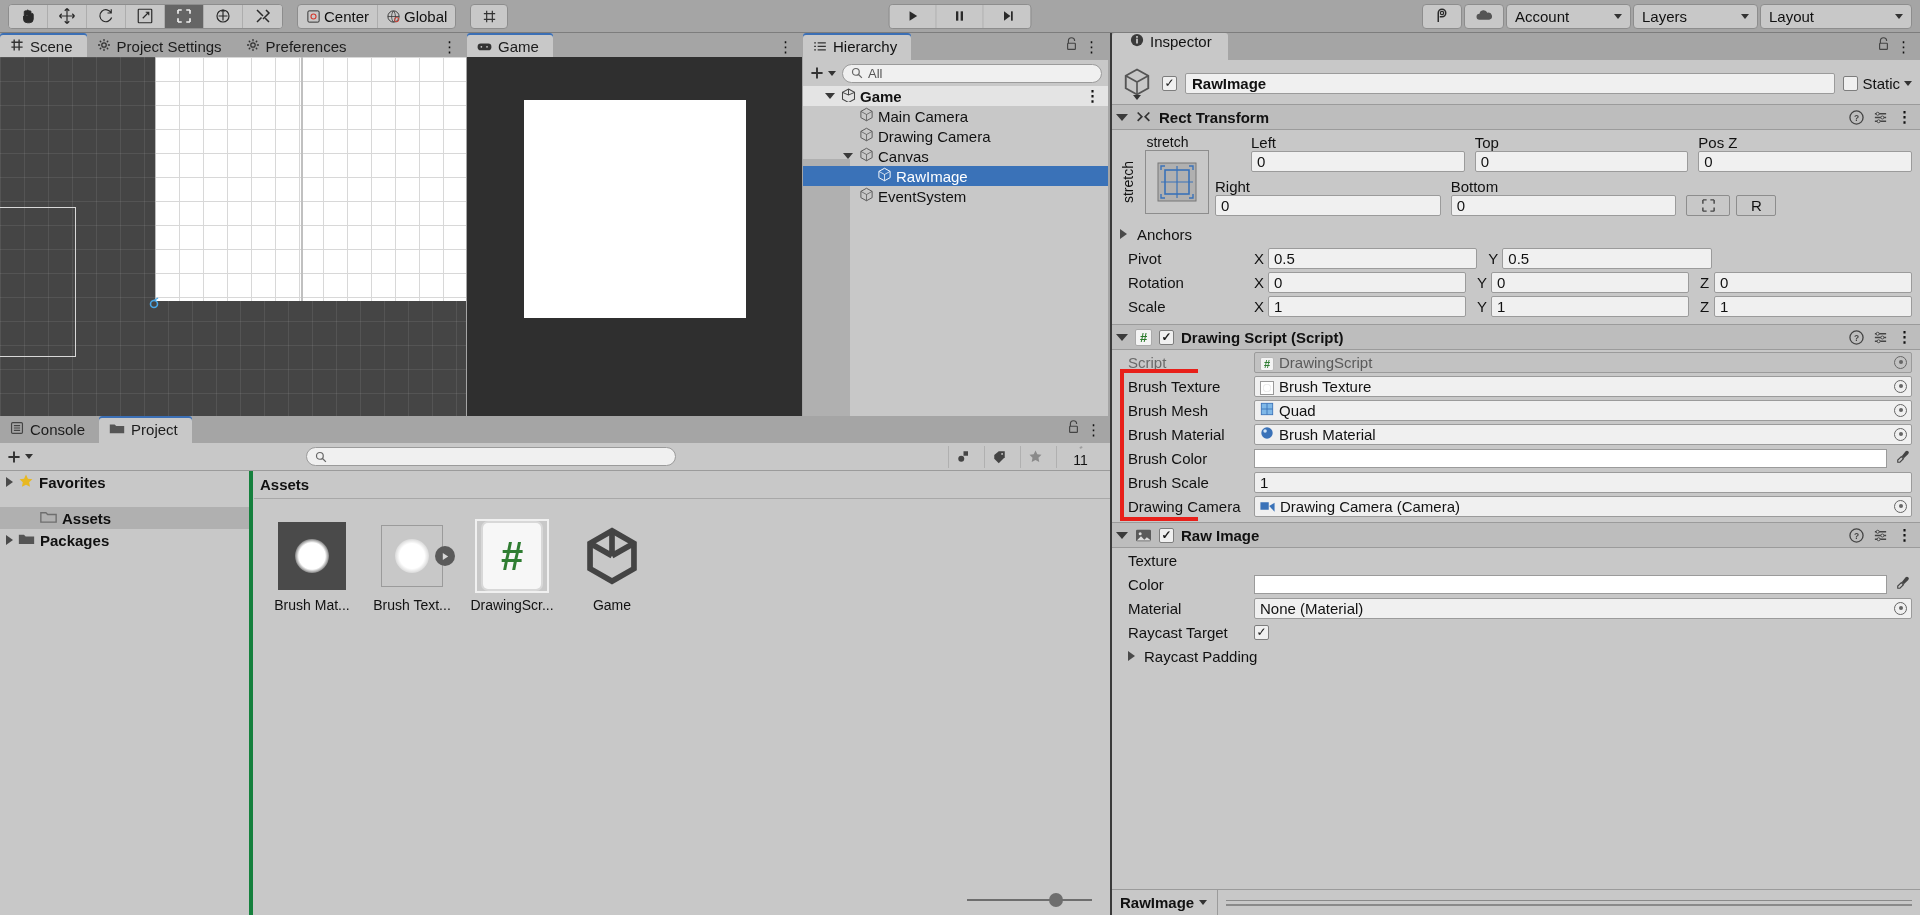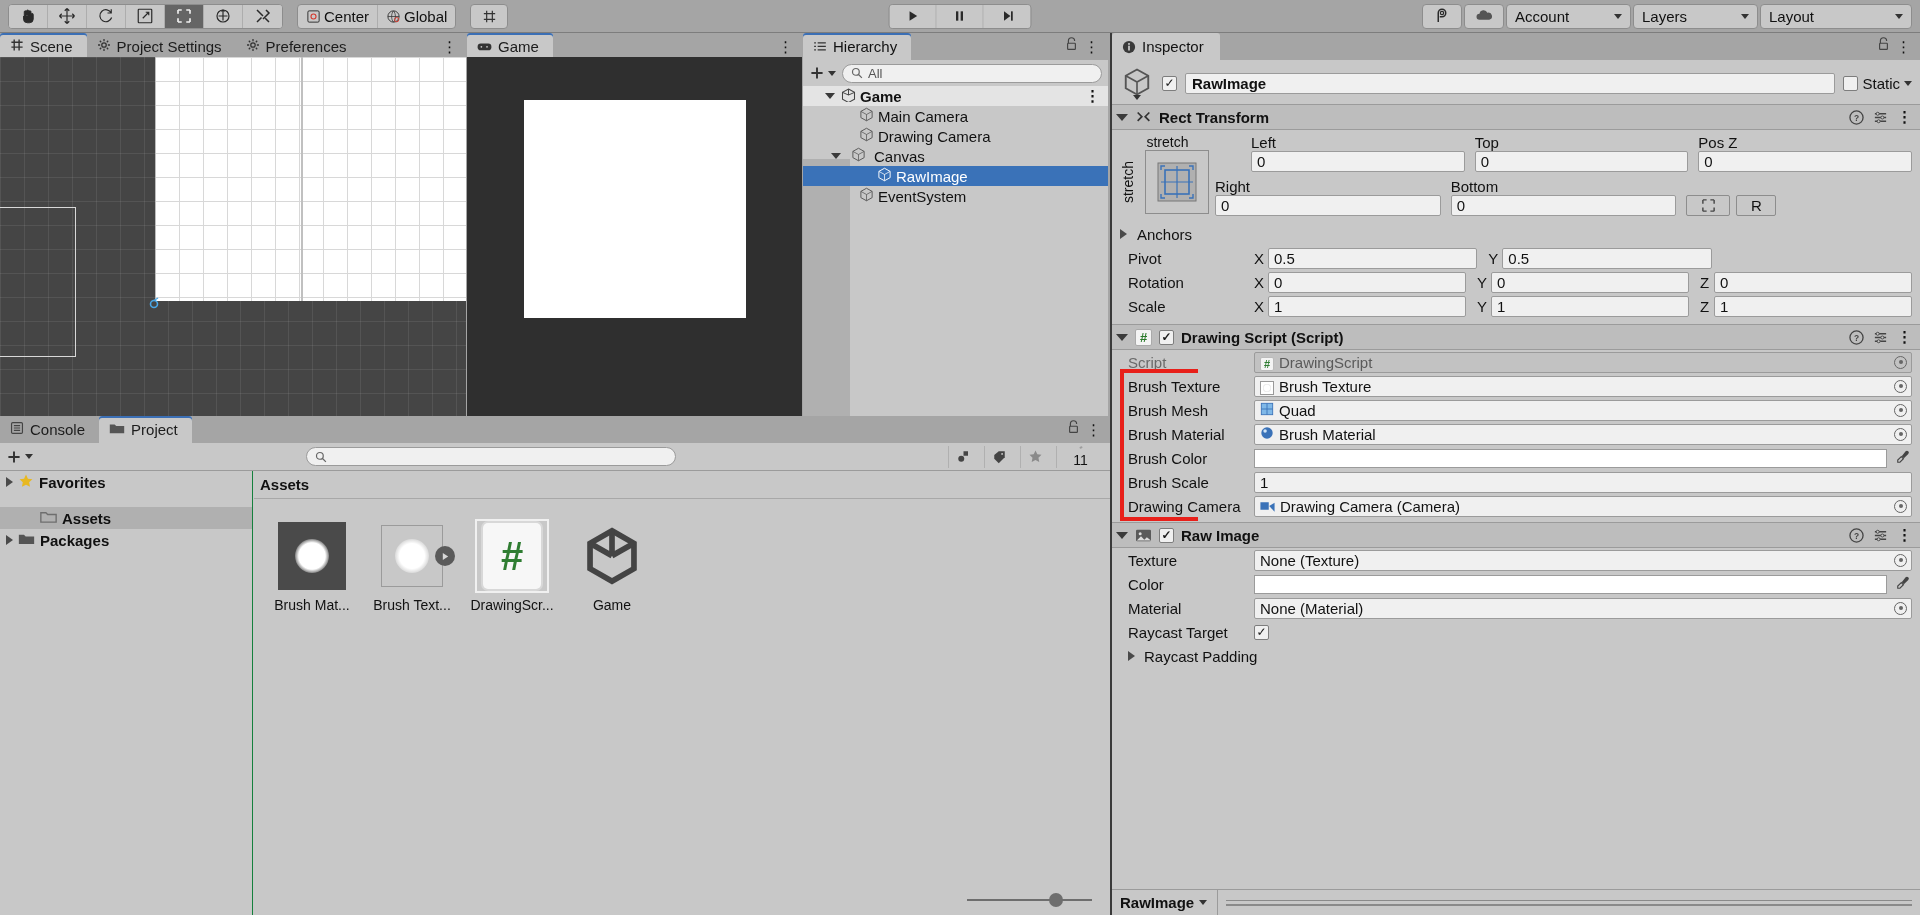--- a/index.html
+++ b/index.html
@@ -92,21 +92,21 @@
   .hrow{ height:20px; display:flex;align-items:center; gap:4px; font-size:15px; padding-right:6px; position:relative;}
   .hrow.scene{ background:#e4e4e4; font-weight:bold; }
   .hrow.sel{ background:#3a72b8; color:#fff; }
   .tri{ width:0;height:0;border-left:5px solid transparent;border-right:5px solid transparent;border-top:6px solid #3a3a3a; margin-right:2px;}
   .sidebar-strip{ position:absolute;left:0;top:73px;width:47px;bottom:0;background:#b0b0b0; }
 
   
   .insp-panel{ position:absolute; left:1110px; top:33px; width:810px; height:882px; background:#c8c8c8;
      border-left:2px solid #3a3a3a; }
   .insp-head{ height:27px; background:#a5a5a5; display:flex;align-items:flex-end; position:relative;}
-  .insp-tab{ height:27px;padding:0 16px 0 10px;display:flex;align-items:center;gap:6px;background:#c8c8c8;
+  .insp-tab{ height:27px;padding:0 16px 0 18px;display:flex;gap:6px;background:#c8c8c8;
      border-top-left-radius:3px;border-top-right-radius:3px;}
   .insp-body{ position:absolute;left:0;top:27px;right:0;bottom:0; overflow:hidden;}
 
   .go-head{ display:flex;align-items:center; gap:8px; padding:6px 8px 4px 8px; }
   .go-icon{ width:34px;height:34px;display:flex;align-items:center;justify-content:center; flex-direction:column;}
   .chk{ width:15px;height:15px;background:#f0f0f0;border:1px solid #7d7d7d;border-radius:2px;
      display:flex;align-items:center;justify-content:center;font-size:12px;color:#1a1a1a;cursor:pointer;}
   .name-field{ flex:1; height:21px;background:#f0f0f0;border:1px solid #9b9b9b;border-radius:2px;
      display:flex;align-items:center;padding:0 6px;font-weight:bold;font-size:15px;}
   .static-box{ display:flex;align-items:center;gap:4px; font-size:15px; }
@@ -149,21 +149,21 @@
   
   .proj-panel{ position:absolute; left:0; top:416px; width:1110px; height:499px; background:#c8c8c8;}
   .proj-tabs{ height:27px;background:#a5a5a5;display:flex;align-items:flex-end;position:relative;}
   .proj-toolbar{ height:28px;display:flex;align-items:center;gap:6px;padding:0 6px;background:#c8c8c8;
      border-bottom:1px solid #9b9b9b;}
   .psearch{ width:370px;height:19px;background:#f0f0f0;border:1px solid #9b9b9b;border-radius:10px;
      display:flex;align-items:center;padding:0 8px;font-size:13px;color:#555;}
   .ptbtn{ width:30px;height:22px;display:flex;align-items:center;justify-content:center;
      border-left:1px solid #b0b0b0;cursor:pointer;flex-direction:column;}
   .proj-left{ position:absolute;left:0;top:55px;width:253px;bottom:0;background:#c8c8c8;
-     border-right:1px solid #15803d;}
+     border-right:4px solid #15803d;}
   .prow2{ height:22px;display:flex;align-items:center;gap:5px;padding-left:6px;font-size:15px;font-weight:bold;cursor:pointer;}
   .prow2.sel{ background:#b0b0b0; }
   .proj-right{ position:absolute;left:254px;top:55px;right:0;bottom:0;background:#c8c8c8;}
   .assets-bar{ height:28px;display:flex;align-items:center;padding-left:6px;font-weight:bold;font-size:15px;
      background:#c8c8c8;border-bottom:1px solid #a8a8a8;}
   .asset-grid{ display:flex;gap:28px;padding:22px 0 0 22px; }
   .asset{ width:72px; display:flex;flex-direction:column;align-items:center;gap:6px;cursor:pointer;}
   .asset .thumb{ width:70px;height:70px;display:flex;align-items:center;justify-content:center;position:relative;}
   .asset .cap{ font-size:14px;white-space:nowrap; }
   .asset.sel .thumb{ outline:2px solid #f0f0f0; }
@@ -470,21 +470,21 @@
           <span>Main Camera</span>
         </div>
         <div class="hrow" style="padding-left: 40px; position: relative; z-index: 2;">
           <span style="width:12px;display:inline-block;"></span>
           <span><svg width="15" height="15" viewBox="0 0 24 24">
               <path d="M12 2l9 5v10l-9 5-9-5V7z" fill="none" stroke="#555" stroke-width="1.5"></path>
               <path d="M3 7l9 5 9-5M12 12v10" fill="none" stroke="#555" stroke-width="1.2"></path>
             </svg></span>
           <span>Drawing Camera</span>
         </div>
-        <div class="hrow" style="padding-left: 28px; position: relative; z-index: 2; gap: 8px;">
+        <div class="hrow" style="padding-left: 40px; position: relative; z-index: 2;">
           <span class="tri"></span>
           <span><svg width="15" height="15" viewBox="0 0 24 24">
               <path d="M12 2l9 5v10l-9 5-9-5V7z" fill="none" stroke="#555" stroke-width="1.5"></path>
               <path d="M3 7l9 5 9-5M12 12v10" fill="none" stroke="#555" stroke-width="1.2"></path>
             </svg></span>
           <span>Canvas</span>
         </div>
         <div class="hrow sel" style="padding-left: 58px; position: relative; z-index: 2;">
           <span style="width:12px;display:inline-block;"></span>
           <span><svg width="15" height="15" viewBox="0 0 24 24">
@@ -930,24 +930,20 @@
               <circle cx="5" cy="4" r="1.6" fill="#c8c8c8" stroke="#444"></circle>
               <circle cx="10" cy="8" r="1.6" fill="#c8c8c8" stroke="#444"></circle>
               <circle cx="6" cy="12" r="1.6" fill="#c8c8c8" stroke="#444"></circle>
             </svg>
           <span>⋮</span>
         </span>
       </div>
       <div id="ri-rows">
           <div class="prow">
             <span class="plabel" style="">Texture</span>
-            <div class="objfield" style="">
-              <span>None (Texture)</span>
-              <span class="sel-dot"></span>
-            </div>
           </div>
           <div class="prow">
             <span class="plabel" style="">Color</span>
             <div class="colorfield"></div>
             <span class="eyedrop"><svg width="14" height="14" viewBox="0 0 16 16">
                 <path d="M11 1.5a2 2 0 013 3L9 9.5 6.5 7z" fill="#444"></path>
                 <path d="M6 7.5L2 11.5V14h2.5l4-4z" fill="none" stroke="#444" stroke-width="1.3"></path>
               </svg></span>
           </div>
           <div class="prow">

